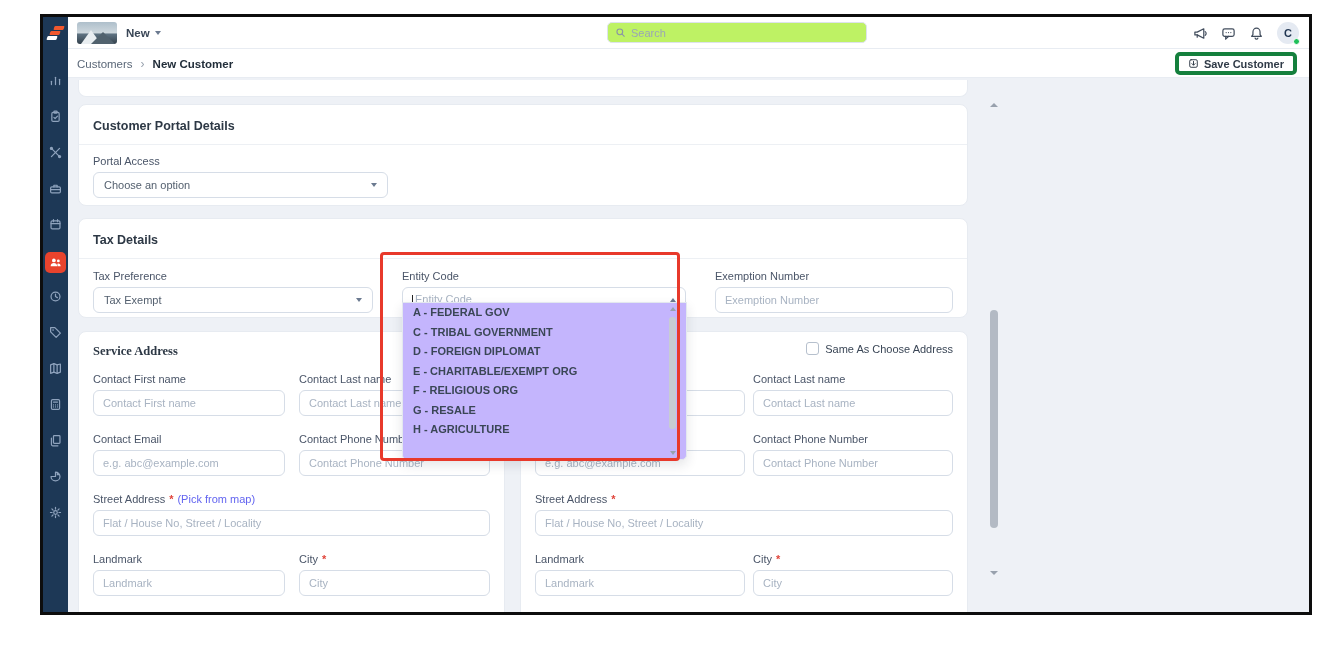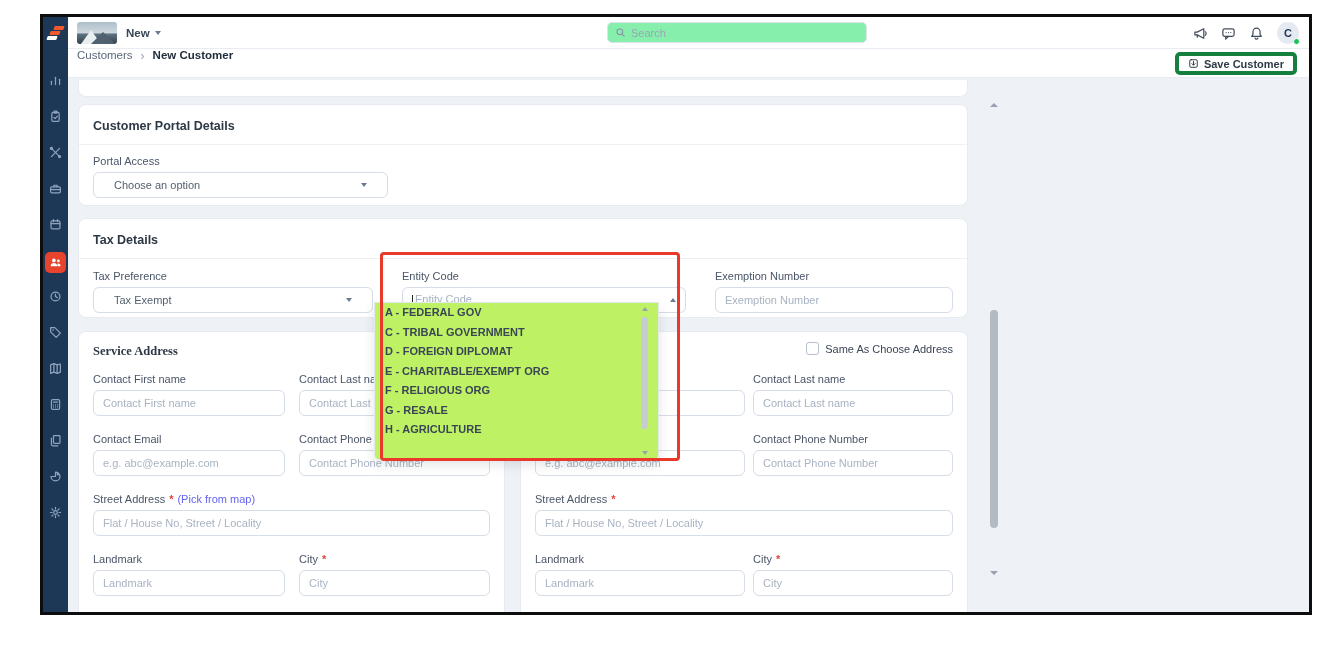--- a/index.html
+++ b/index.html
@@ -31,36 +31,36 @@
            background:linear-gradient(180deg,#aebfcb 0%,#cdd7dd 48%,#5d7180 56%,#33414c 100%); cursor:pointer; }
   .thumb:before { content:""; position:absolute; left:4px; bottom:0; width:0; height:0;
                   border-left:10px solid transparent; border-right:10px solid transparent; border-bottom:14px solid #e9eef1; }
   .thumb:after  { content:""; position:absolute; right:2px; bottom:0; width:0; height:0;
                   border-left:12px solid transparent; border-right:12px solid transparent; border-bottom:12px solid #51626e; }
   .ws { position:absolute; left:58px; top:0; height:32px; display:flex; align-items:center; gap:5px;
         font-size:11.5px; font-weight:600; color:#394656; cursor:pointer; }
   .chev { width:0; height:0; border-left:3.5px solid transparent; border-right:3.5px solid transparent; border-top:4.5px solid #6b7a90; }
   .chev.up { border-top:none; border-bottom:4.5px solid #6b7a90; }
   .search { position:absolute; left:539px; top:5px; width:260px; height:21px; border:1px solid #dde3ec;
-            border-radius:5px; background:#86efac; display:flex; align-items:center; padding:0 7px; gap:5px; }
+            border-radius:5px; background:#bef264; display:flex; align-items:center; padding:0 7px; gap:5px; }
   .search svg { width:11px; height:11px; stroke:#8a94a6; fill:none; stroke-width:1.6; stroke-linecap:round; }
   .search input { border:none; outline:none; flex:1; font-size:11px; color:#333; font-family:"Liberation Sans",sans-serif; background:transparent; }
   .search input::placeholder { color:#9aa6b6; }
   .top-icons { position:absolute; right:10px; top:0; height:32px; display:flex; align-items:center; gap:13px; }
   .tico { width:15px; height:15px; color:#414c5c; cursor:pointer; }
   .tico svg { width:15px; height:15px; stroke:currentColor; fill:none; stroke-width:1.3; stroke-linecap:round; stroke-linejoin:round; }
   .avatar { position:relative; width:22px; height:22px; border-radius:50%; background:#e5eaf2; color:#1f3450;
             font-size:11px; font-weight:700; display:flex; align-items:center; justify-content:center; cursor:pointer; }
   .avatar .dot { position:absolute; right:-1px; bottom:-1px; width:7px; height:7px; border-radius:50%;
                  background:#1fc05a; border:1.5px solid #fff; }
 
   
   .crumbbar { position:absolute; left:25px; top:32px; right:0; height:29px; background:#ffffff;
               border-bottom:1px solid #e8ecf2; z-index:4; }
-  .crumbs { position:absolute; left:9px; top:0; height:29px; display:flex; gap:8px; font-size:11.5px; }
+  .crumbs { position:absolute; left:9px; top:0; height:29px; display:flex; align-items:center; gap:8px; font-size:11.5px; }
   .crumb-parent { color:#5b6878; cursor:pointer; }
   .crumb-sep { color:#9aa3af; font-size:12px; }
   .crumb-current { color:#222e3a; font-weight:600; }
   .save-btn { position:absolute; right:12px; top:3px; height:23px; padding:0 9px; background:#fff;
               border:4px solid #15803d; border-radius:5px; display:flex; align-items:center; gap:5px;
               font-size:11px; font-weight:600; color:#2f3a47; cursor:pointer; }
   .save-btn svg { width:11px; height:11px; stroke:#2f3a47; fill:none; stroke-width:1.4; stroke-linecap:round; stroke-linejoin:round; }
 
   
   .content { position:absolute; left:25px; top:61px; right:0; bottom:0; background:#eef1f6; overflow:hidden; }
@@ -75,39 +75,39 @@
   .card-head { padding:11px 14px 10px 14px; border-bottom:1px solid #edf0f4; }
   .card-body { padding:10px 14px; }
 
   .f-label { font-size:11px; color:#4a5568; margin-bottom:5px; display:flex; align-items:center; gap:4px; }
   .req { color:#e0443a; font-weight:700; }
   .maplink { color:#6264f0; cursor:pointer; }
   .inp { height:26px; border:1px solid #d6dde7; border-radius:6px; background:#fff; width:100%;
          font-size:11px; color:#333; padding:0 9px; outline:none; font-family:"Liberation Sans",sans-serif; }
   .inp::placeholder { color:#a8b3c2; }
   .sel { height:26px; border:1px solid #d6dde7; border-radius:6px; background:#fff; display:flex;
-         align-items:center; justify-content:space-between; padding:0 20px; font-size:11px; color:#54606f; cursor:pointer; }
+         align-items:center; justify-content:space-between; padding:0 10px; font-size:11px; color:#54606f; cursor:pointer; }
   .fake-inp { height:26px; border:1px solid #d6dde7; border-radius:6px; background:#fff; display:flex;
               align-items:center; justify-content:space-between; padding:0 9px; font-size:11px; cursor:text; }
   .fake-inp .ph { color:#a8b3c2; }
   .cursor-bar { display:inline-block; width:1px; height:12px; background:#222; margin-right:2px; vertical-align:middle; }
 
   .tax-row { display:flex; gap:29px; margin-top:9px; }
   .tax-col1 { width:280px; } .tax-col2 { width:284px; } .tax-col3 { flex:1; }
 
   .addr-row { display:flex; margin-top:17px; }
   .l-col1 { width:192px; margin-right:14px; } .l-col2 { flex:1; }
   .r-col1 { width:210px; margin-right:8px; }  .r-col2 { flex:1; }
   .addr-title-row { height:15px; margin-top:1px; display:flex; align-items:center; justify-content:flex-end; }
   .checkrow { display:flex; align-items:center; gap:6px; cursor:pointer; }
   .checkbox { width:13px; height:13px; border:1.5px solid #b6c0cd; border-radius:3px; background:#fff; }
   .checklabel { font-size:11px; color:#3a4656; }
 
   
-  .dd-panel { position:absolute; left:306px; top:224px; width:285px; height:158px; background:#bef264;
+  .dd-panel { position:absolute; left:334px; top:224px; width:285px; height:158px; background:#c4b5fd;
               border:1px solid #e3e8ef; border-radius:0 0 5px 5px; box-shadow:0 5px 12px rgba(30,40,60,.12);
               overflow:hidden; z-index:8; }
   .dd-item { height:19.5px; line-height:19.5px; padding:0 10px; font-size:11px; font-weight:600;
              color:#3a4656; white-space:nowrap; cursor:pointer; }
   .dd-scroll { position:absolute; right:10px; top:14px; width:7px; height:112px; background:#c7ccd3; border-radius:3px; z-index:9; }
   .dd-arrow { position:absolute; right:10px; width:7px; display:flex; justify-content:center; z-index:9; }
   .dd-arrow.top { top:4px; } .dd-arrow.bot { bottom:4px; }
   .tri-up  { width:0; height:0; border-left:3px solid transparent; border-right:3px solid transparent; border-bottom:4px solid #98a1ad; }
   .tri-dn  { width:0; height:0; border-left:3px solid transparent; border-right:3px solid transparent; border-top:4px solid #98a1ad; }
 

